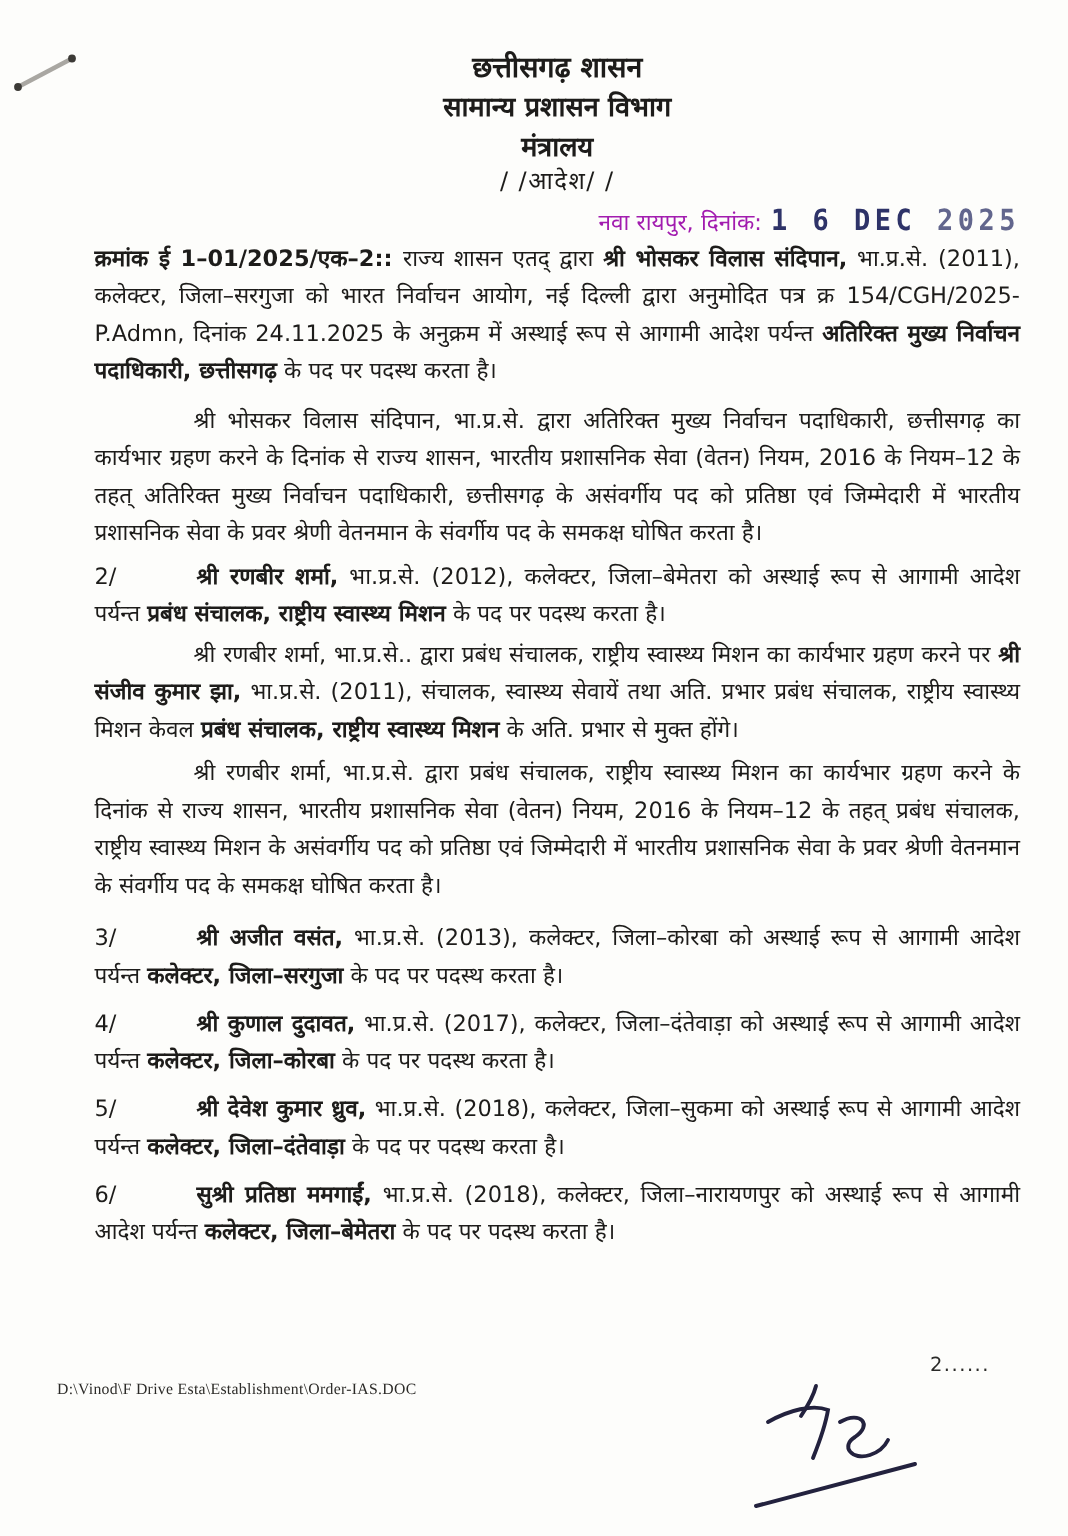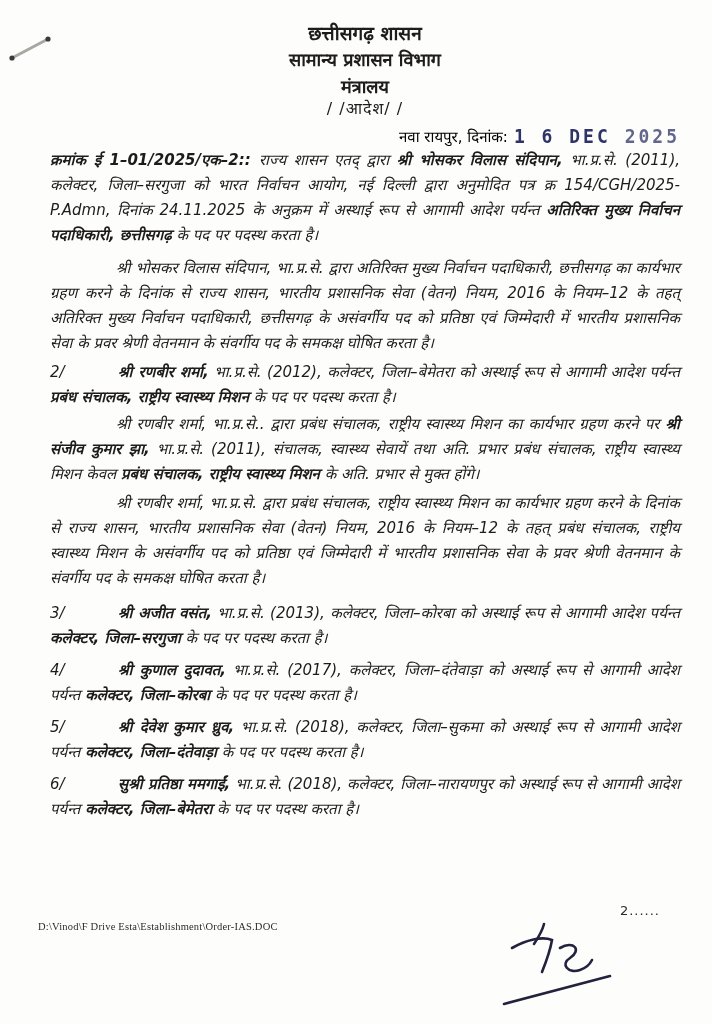--- a/index.html
+++ b/index.html
@@ -8,42 +8,42 @@
     position:relative;
     width:712px;height:1024px;
     margin:0 auto;
     background:#fdfdfb;
     box-shadow:0 0 6px rgba(0,0,0,.25);
     font-family:"DejaVu Sans","Liberation Sans",sans-serif;
     color:#1d1c1a;
     overflow:hidden;
   }
   .staple{position:absolute;left:8px;top:30px;}
-  .content{position:absolute;left:0;top:0;width:100%;padding:22px 32px 0 50px;box-sizing:border-box;}
+  .content{position:absolute;left:0;top:12px;width:100%;padding:22px 32px 0 63px;box-sizing:border-box;}
   .hdr{text-align:center;line-height:1.18;}
   .hdr .h1{font-size:19px;font-weight:700;margin:0 0 5px 0;}
   .hdr .h2{font-size:18px;font-weight:700;margin:0 0 5px 0;}
   .hdr .h3{font-size:18px;font-weight:700;margin:0 0 3px 0;}
   .hdr .h4{font-size:17px;font-weight:700;margin:0 0 4px 0;}
   .hdr .h4 span{border-bottom:2px solid #26251f;padding-bottom:1px;}
   .hdr .h5{font-size:16px;font-weight:400;margin:0;letter-spacing:1px;}
   .dateline{
     display:flex;justify-content:flex-end;align-items:baseline;
     margin:6px 0 2px 0;font-size:15px;
   }
-  .dateline .place{font-weight:400;color:#000000;}
+  .dateline .place{font-weight:400;color:#a21caf;}
   .stamp{
     font-family:"DejaVu Sans Mono","Liberation Mono",monospace;
     font-weight:700;font-size:18px;letter-spacing:3px;
     color:#2e3368;margin-left:6px;white-space:nowrap;
     transform:scaleY(1.08);
   }
   .stamp .faded{opacity:.75;}
   .body-text{font-size:15px;line-height:25px;text-align:justify;}
-  .para{margin:0 0 6px 0;font-style:italic;}
+  .para{margin:0 0 6px 0;}
   .para.indent{text-indent:66px;}
   .para .pnum{display:inline-block;width:68px;font-weight:400;text-indent:0;}
   .para b,.para .bold{font-weight:700;}
   .footer-row{
     position:absolute;left:0;top:903px;width:100%;
     padding:0 44px 0 46px;box-sizing:border-box;
   }
   .pagenum{
     position:absolute;right:52px;top:0;
     font-size:13px;color:#2a2a28;letter-spacing:1px;

